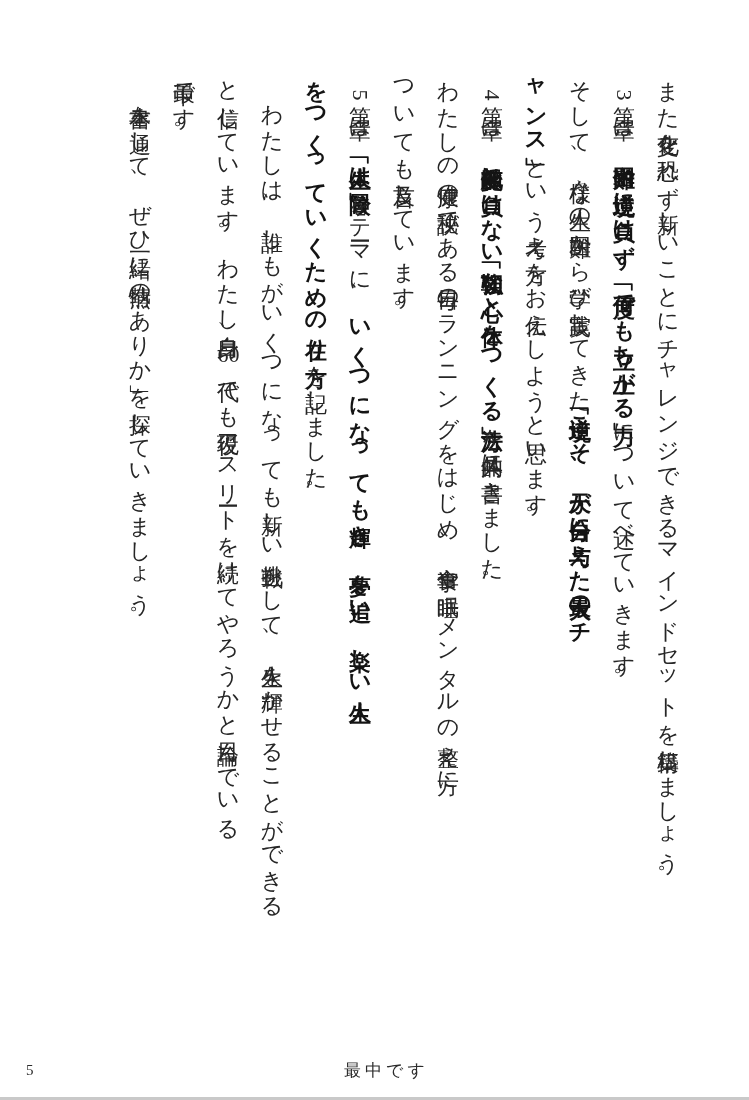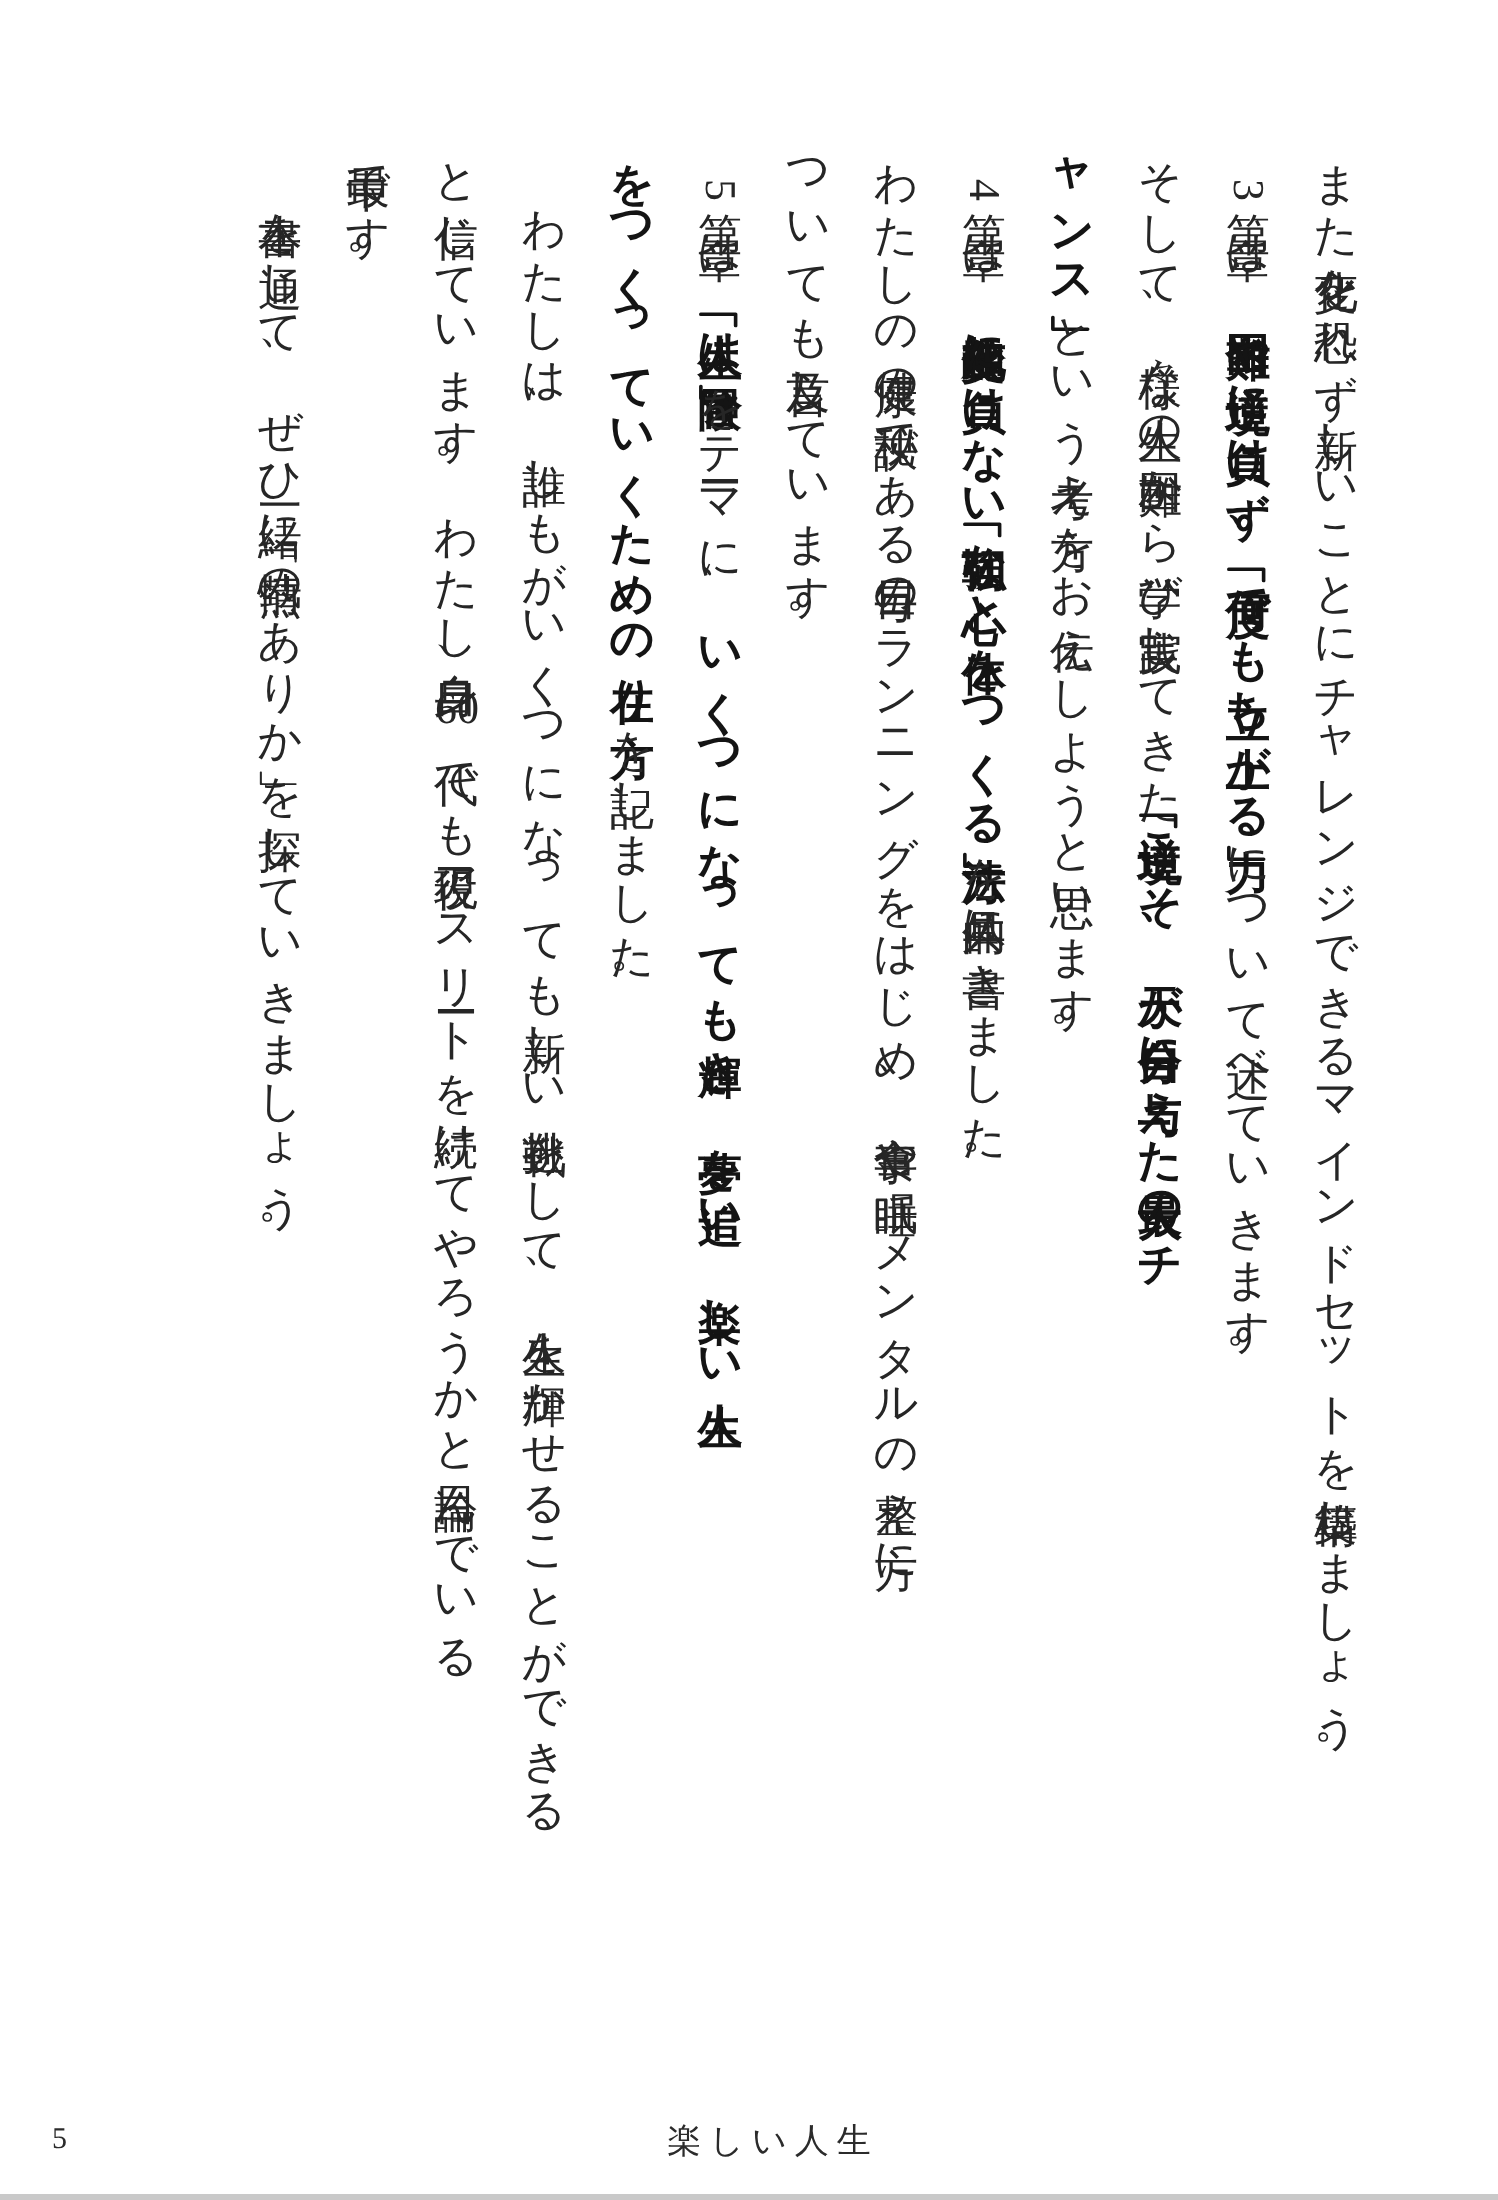--- a/index.html
+++ b/index.html
@@ -76,16 +76,16 @@
       <div class="line indent"><span>第4章は、</span><span class="em">加齢変化に負けない「強靭な心と体をつくる方法」</span><span>を具体的に書きました。</span></div>
       <div class="line"><span>わたしの健康の秘訣である毎日のランニングをはじめ、食事や睡眠、メンタルの整え方に</span></div>
       <div class="line"><span>ついても言及しています。</span></div>
       <div class="line indent"><span>第5章は、</span><span class="em">「人生は冒険」</span><span>をテーマに、</span><span class="em">いくつになっても輝き、夢を追い、楽しい人生</span></div>
       <div class="line"><span class="em">をつくっていくための在り方</span><span>を記しました。</span></div>
       <div class="line indent"><span>わたしは、誰しもがいくつになっても新しい挑戦をして、人生を輝かせることができる</span></div>
       <div class="line"><span>と信じています。わたし自身、</span><span class="tcy">60</span><span>代でも現役アスリートを続けてやろうかと目論んでいる</span></div>
       <div class="line"><span>最中です。</span></div>
       <div class="line indent"><span>本書を通して、ぜひ一緒に「情熱のありか」を探していきましょう。</span></div>
     </div>
-  <div class="footer-title">楽しい人生</div>
+  <div class="footer-title">最中です</div>
   <div class="page-number">5</div>
   <div class="page-edge"></div>
 </div>
 
 </body></html>

